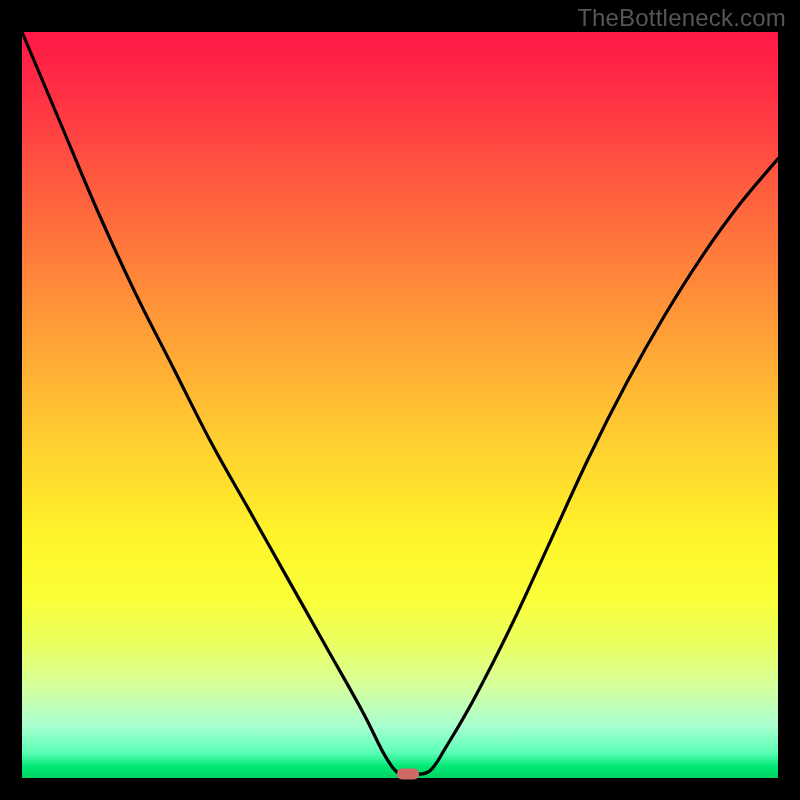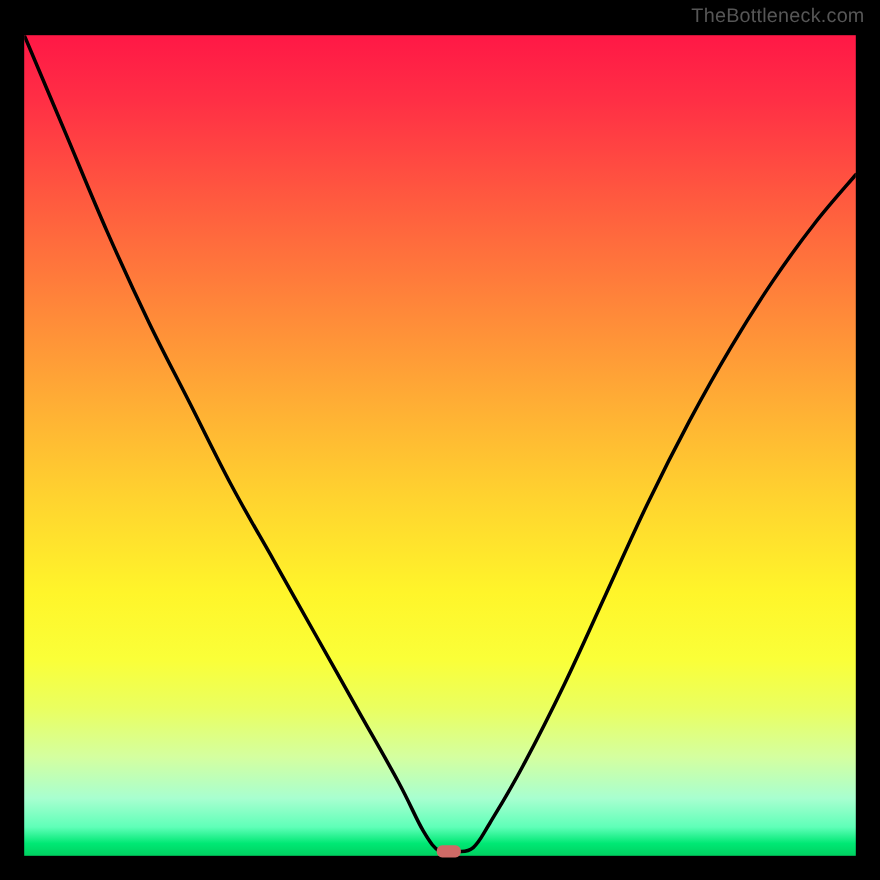--- a/index.html
+++ b/index.html
@@ -8,21 +8,21 @@
     position: relative;
     width: 800px;
     height: 800px;
     background: #000;
   }
   .watermark {
     position: absolute;
     top: 4px;
     right: 14px;
     font-family: Arial, Helvetica, sans-serif;
-    font-size: 18px;
+    font-size: 24px;
     color: #565656;
     font-weight: 400;
     letter-spacing: 0.2px;
     z-index: 10;
   }
   .plot {
     position: absolute;
     left: 22px;
     top: 32px;
     width: 756px;

